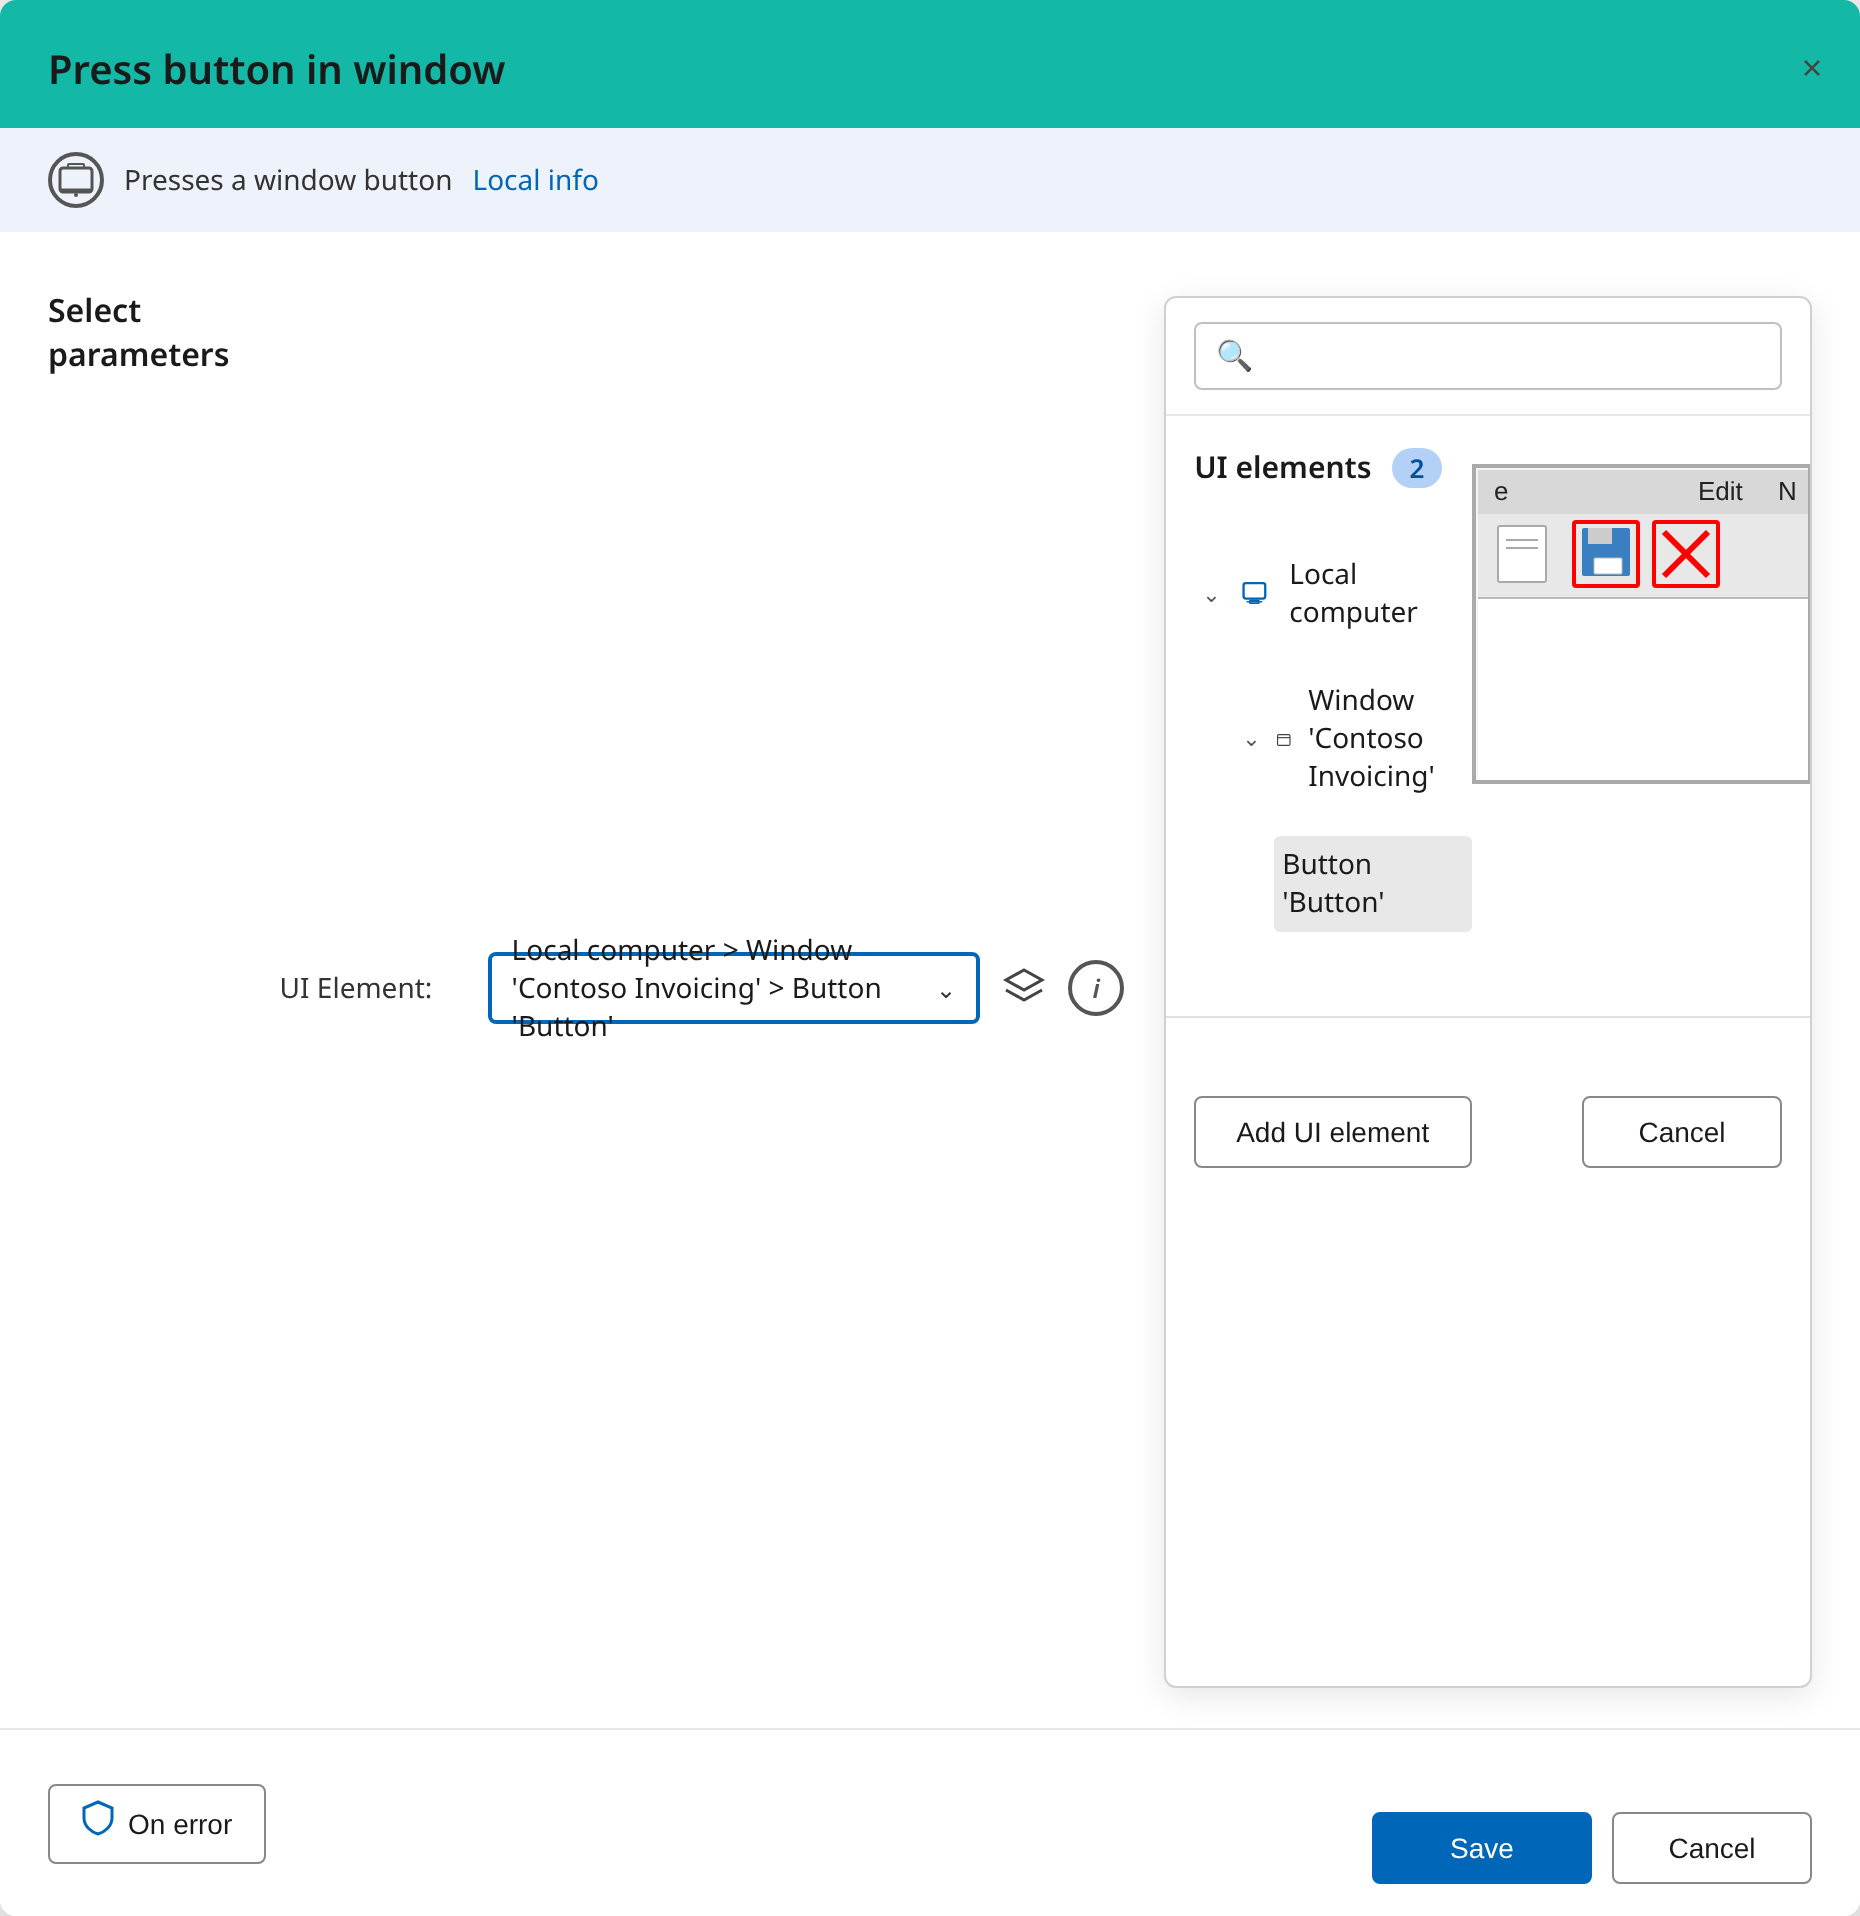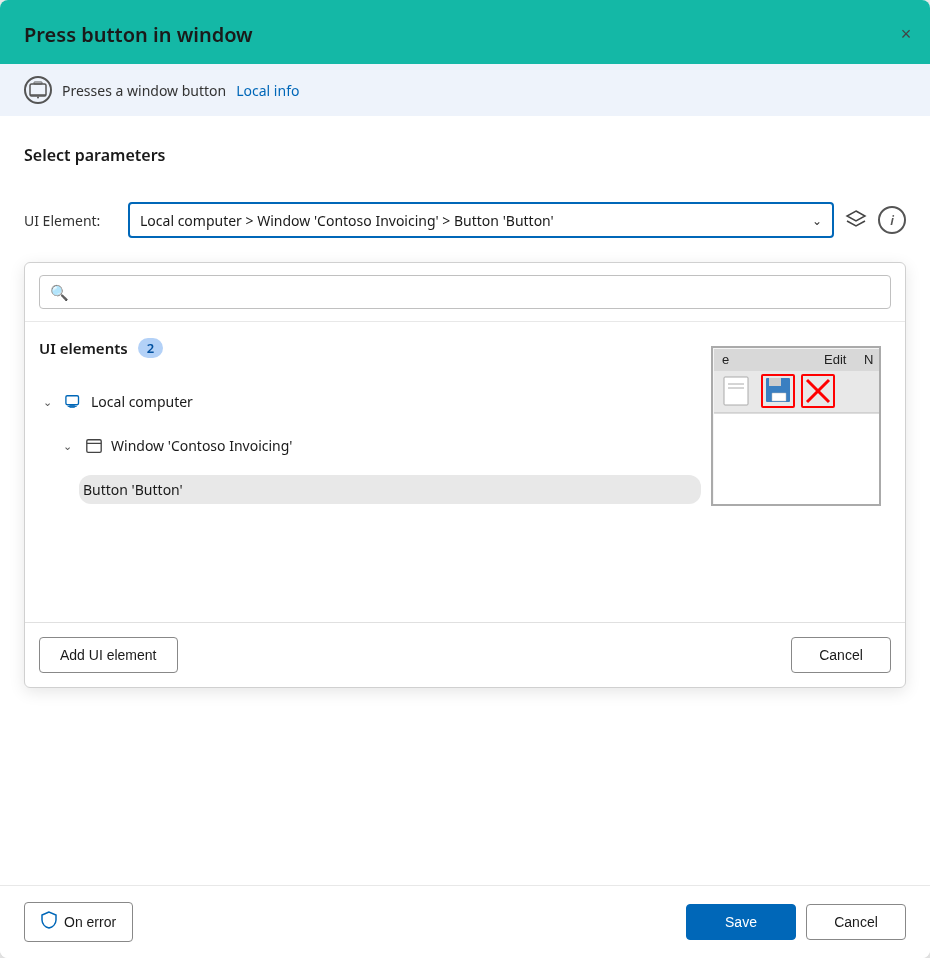--- a/index.html
+++ b/index.html
@@ -77,21 +77,21 @@
     .info-link {
       color: #0067b8;
       text-decoration: none;
       font-size: 14px;
     }
     
     .dialog-body {
       flex: 1;
       padding: 28px 24px 20px 24px;
       display: flex;
-      flex-direction: column;
+      flex-direction: row;
       gap: 20px;
     }
     .section-title {
       font-size: 16px;
       font-weight: 600;
       color: #1a1a1a;
       margin-bottom: 16px;
     }
     
     .field-row {
@@ -229,21 +229,20 @@
       align-items: center;
       gap: 8px;
       padding: 5px 4px;
       font-size: 14px;
       color: #1a1a1a;
       cursor: pointer;
       border-radius: 3px;
     }
     .tree-item-selected {
       background: #e8e8e8;
-      border-radius: 12px;
     }
     .tree-chevron {
       font-size: 11px;
       color: #555;
       width: 14px;
     }
     .tree-indent-1 { margin-left: 20px; }
     .tree-indent-2 { margin-left: 40px; }
     
     .preview-panel {
@@ -280,20 +279,21 @@
       font-size: 14px;
       font-weight: 500;
       cursor: pointer;
       border: 1.5px solid #888;
       background: #fff;
       color: #1a1a1a;
       display: flex;
       align-items: center;
       justify-content: center;
       min-width: 100px;
+      margin-top: 25px;
     }
     .btn-primary {
       background: #0067b8;
       color: #fff;
       border-color: #0067b8;
       min-width: 110px;
     }
     .btn-group {
       display: flex;
       gap: 10px;

